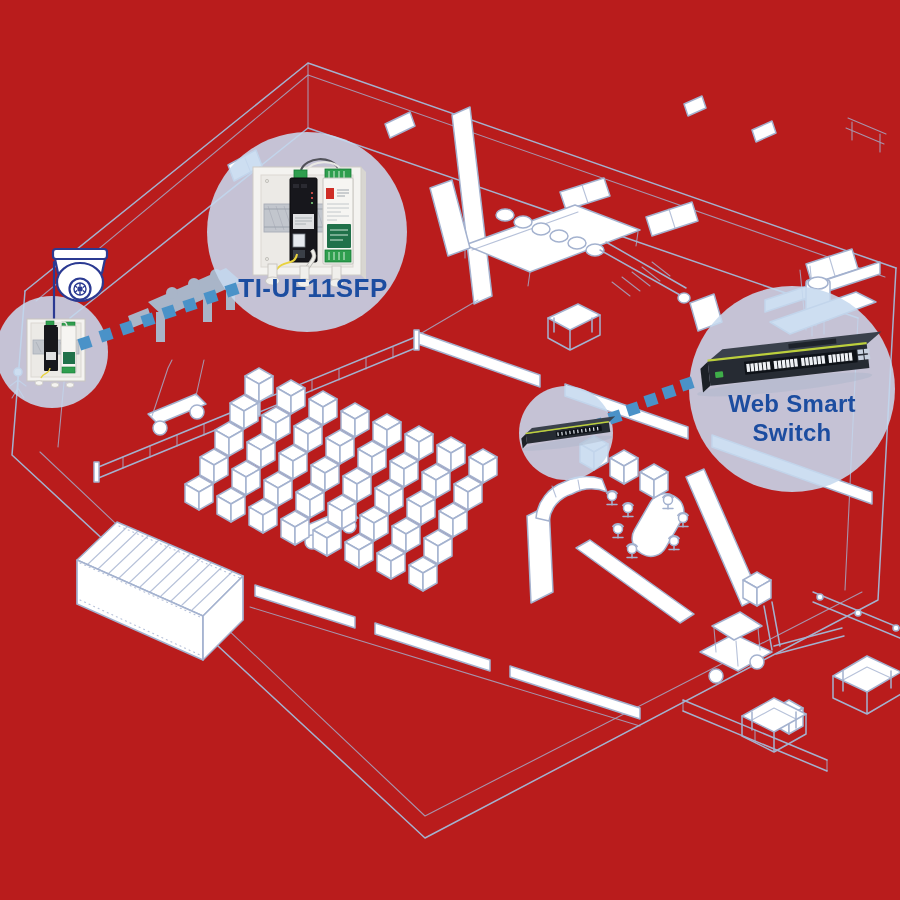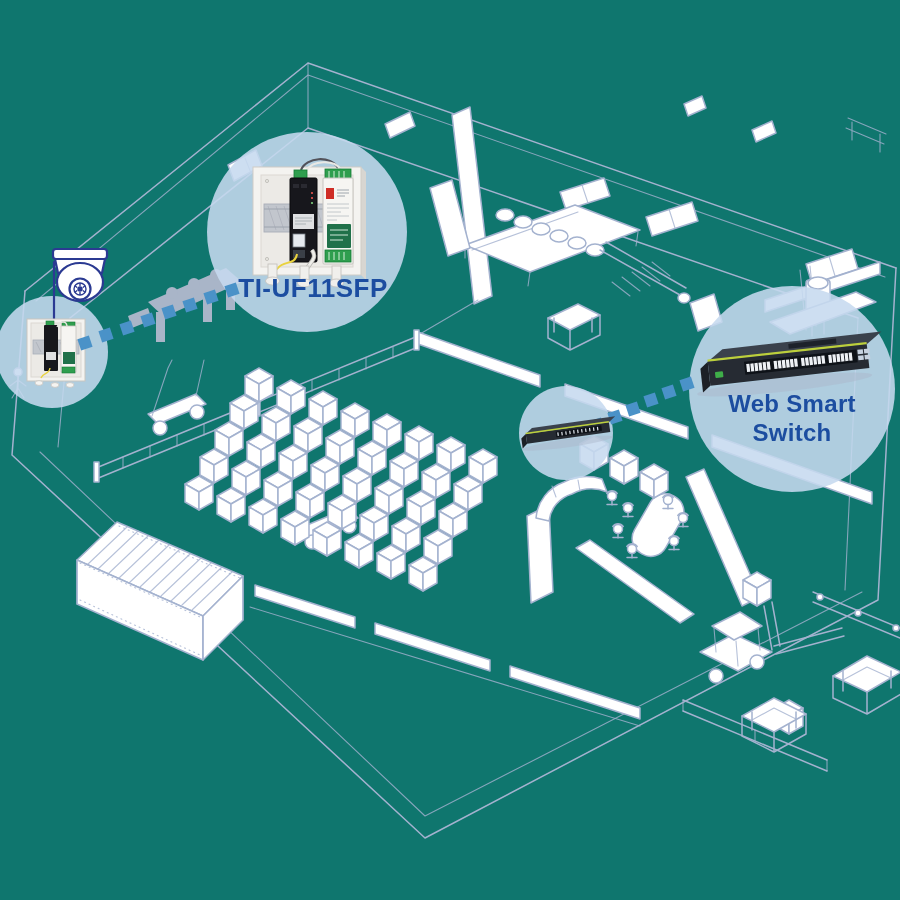--- a/index.html
+++ b/index.html
@@ -1,16 +1,16 @@
 <!DOCTYPE html>
 <html><head>
 <meta charset="utf-8">
 <style>
   html,body{margin:0;padding:0;background:#ffffff;}
-  .stage{position:relative;width:900px;height:900px;background:#0f766e;overflow:hidden;
+  .stage{position:relative;width:900px;height:900px;background:#b91c1c;overflow:hidden;
          font-family:"Liberation Sans",sans-serif;}
   svg{position:absolute;left:0;top:0;}
   .fp{fill:none;stroke-width:1.5;stroke-linecap:round;stroke-linejoin:round;}
   .fpl{stroke-width:1.1;opacity:.8;}
   .callout-label{font:700 26px "Liberation Sans",sans-serif;letter-spacing:.5px;}
   .callout-label-sm{font:700 24px "Liberation Sans",sans-serif;letter-spacing:.3px;}
 </style>
 </head>
 <body>
 

